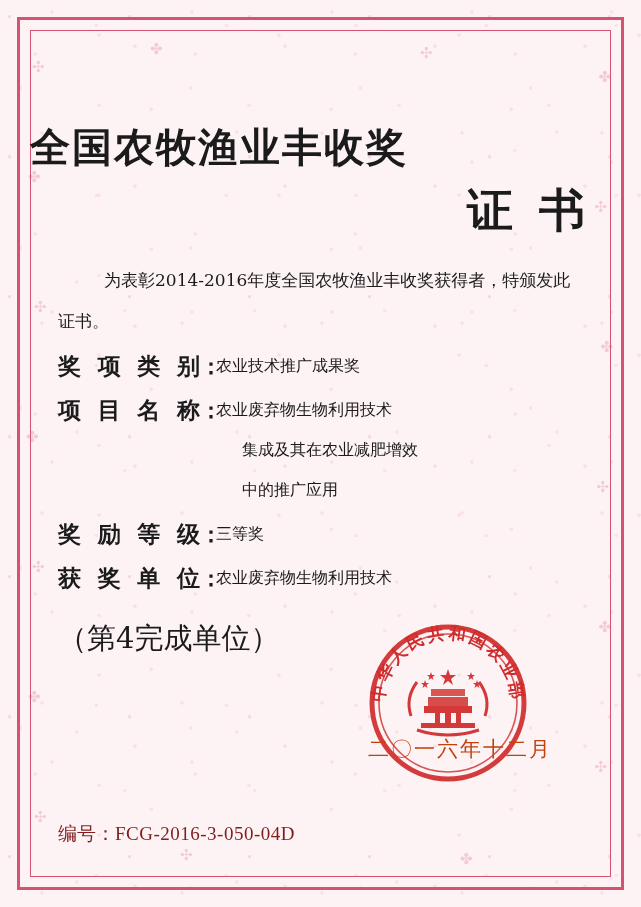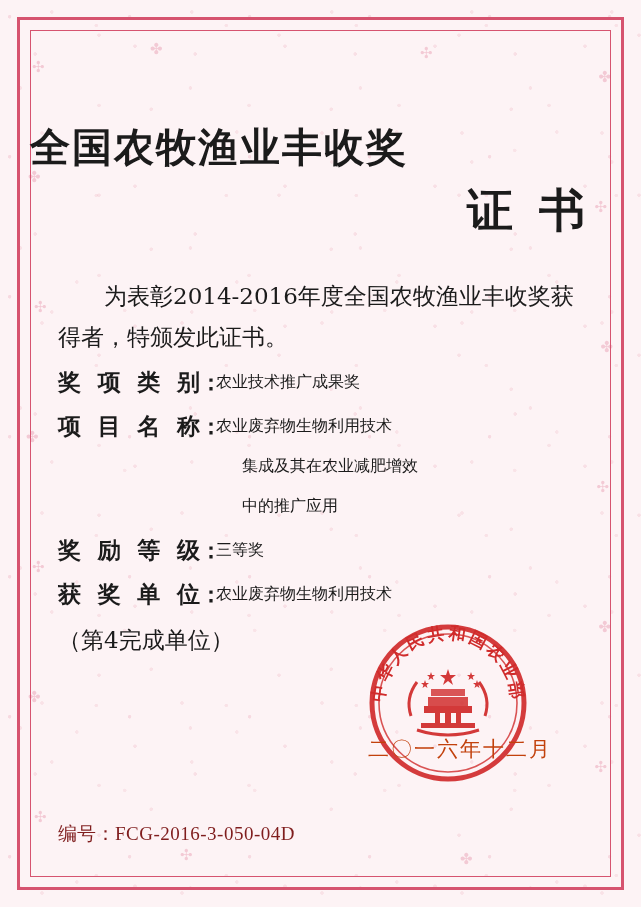--- a/index.html
+++ b/index.html
@@ -116,24 +116,23 @@
     left: 28px;
     right: 28px;
     color: #1b1b1b;
     font-size: 23px;
     line-height: 40px;
     font-family: "DejaVu Serif", "Liberation Serif", serif;
   }
 
   .para {
     text-indent: 46px;
-    font-size: 23px;
+    font-size: 17px;
     line-height: 41px;
     margin-bottom: 2px;
-    margin-top: 16px;
   }
 
   .field {
     display: flex;
     align-items: flex-start;
     margin-top: 4px;
   }
   .field-label {
     flex: 0 0 auto;
     width: 142px;
@@ -154,23 +153,23 @@
     flex: 1 1 auto;
     font-size: 16px;
     line-height: 40px;
   }
   .field-value .cont {
     display: block;
     padding-left: 26px;
   }
 
   .tail-line {
-    font-size: 23px;
+    font-size: 29px;
     line-height: 40px;
-    margin-top: 6px;
+    margin-top: 20px;
   }
 
   
   .seal {
     position: absolute;
     left: 335px;
     top: 590px;
     width: 166px;
     height: 166px;
   }

